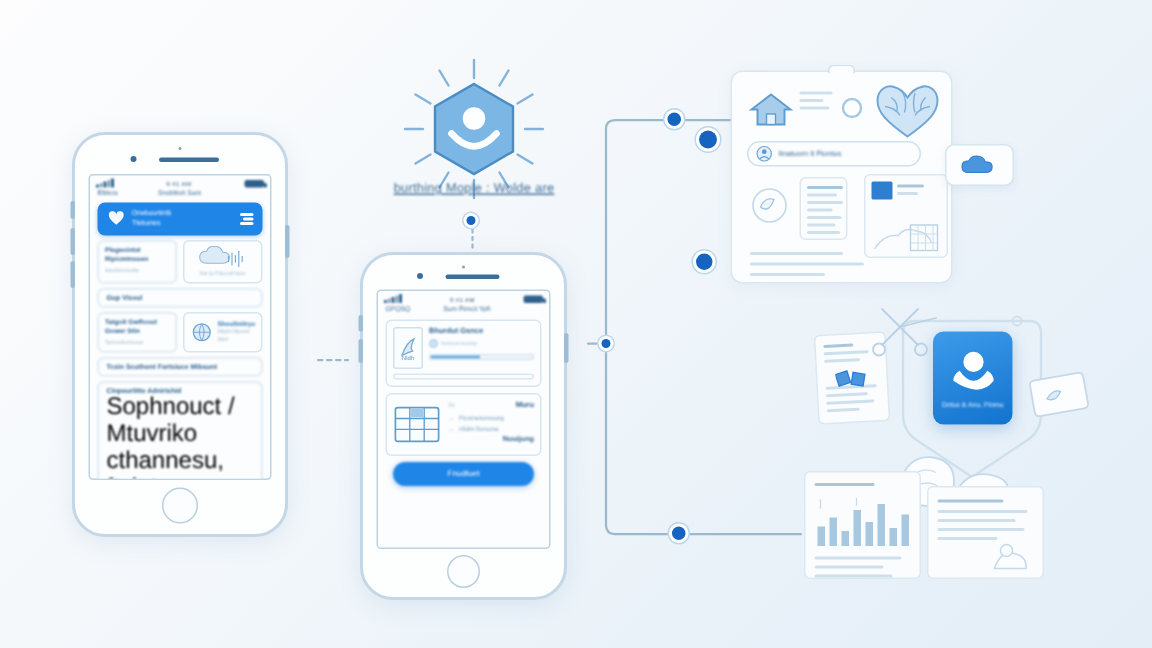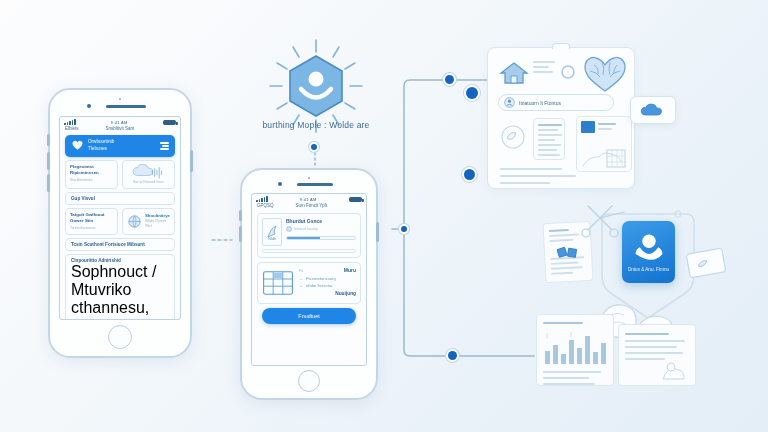--- a/index.html
+++ b/index.html
@@ -99,21 +99,21 @@
   .btn-pill {
     margin:4px 10px; background:#1f86e8; border-radius:999px;
     text-align:center; padding:5px 0; color:#fff; font-size:5.4px;
     box-shadow:0 1px 4px rgba(25,110,200,.35);
   }
 
   
   .hexwrap { position:absolute; }
   .caption {
     position:absolute; text-align:center; font-size:8.5px; color:#3a6b95;
-    white-space:nowrap; letter-spacing:.2px;
+    white-space:nowrap; letter-spacing:.2px;text-decoration:underline;
   }
 
   
   svg.conn { position:absolute; inset:0; width:768px; height:432px; pointer-events:none; }
 
   
   .panel {
     position:absolute; background:#fcfdfe; border:1px solid #d9e7f1;
     border-radius:8px; box-shadow:0 2px 10px rgba(100,140,180,.08);
   }

